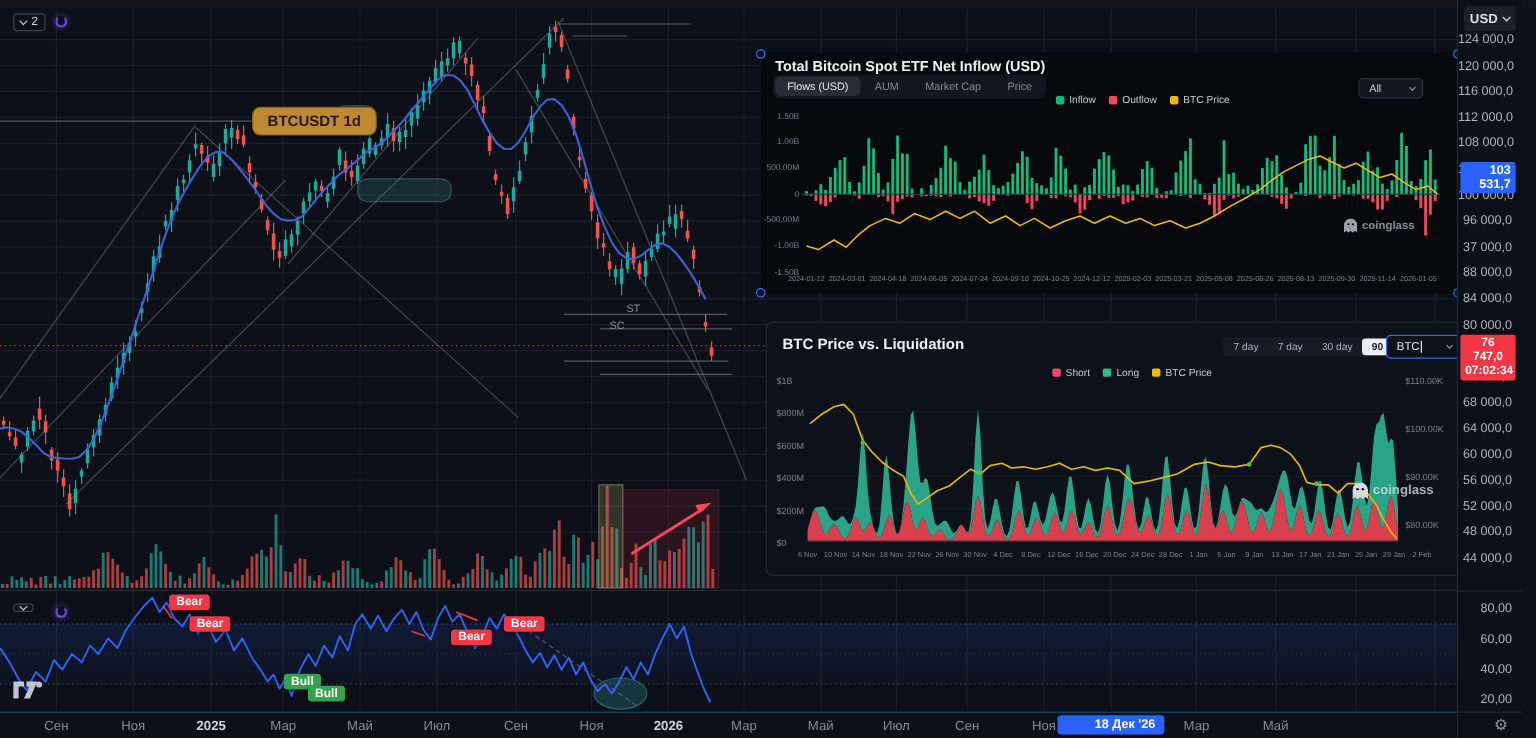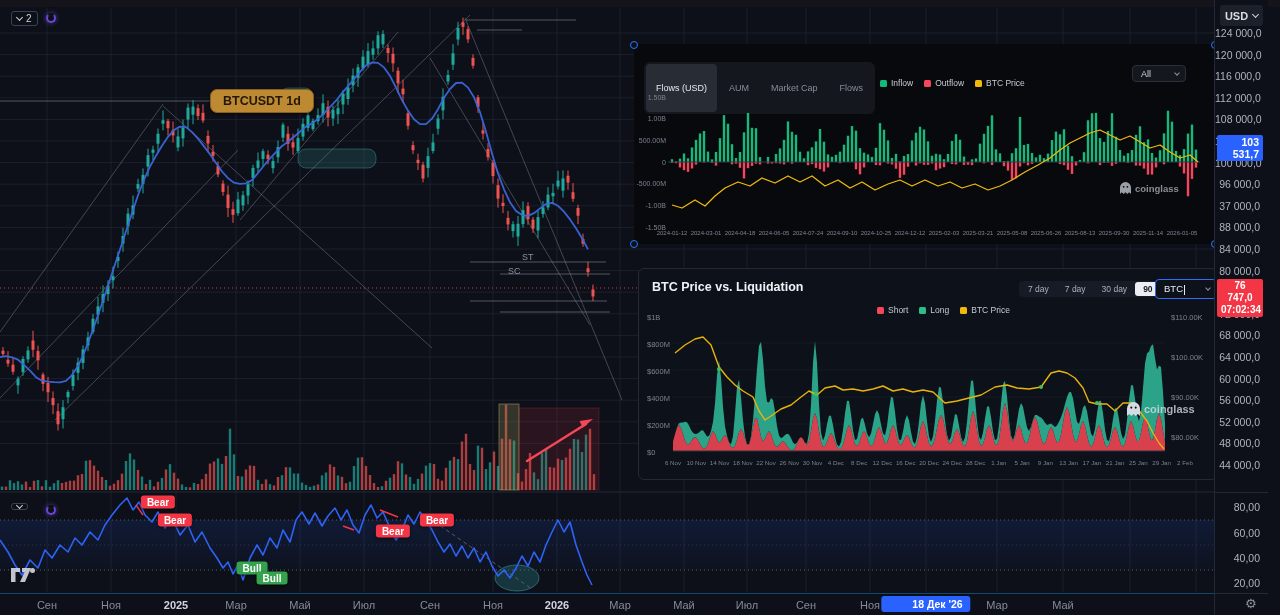--- a/index.html
+++ b/index.html
@@ -39,21 +39,21 @@
   .panel-title{position:absolute;color:#eef1f5;font-weight:bold;}
   #etf-title{left:12px;top:4px;font-size:12px;}
   #liq-title{left:13px;top:11px;font-size:12.5px;}
   .panel-svg{position:absolute;left:0;top:0;}
   .tick{position:absolute;color:#7b8290;white-space:nowrap;}
   .legend{position:absolute;display:flex;gap:11px;align-items:center;}
   .leg-item{display:flex;gap:4px;align-items:center;font-size:8.5px;color:#c6cbd3;}
   .leg-sq{width:7px;height:7px;border-radius:1.5px;}
   .watermark{position:absolute;display:flex;gap:4px;align-items:center;font-weight:bold;}
   #etf-tabs{position:absolute;left:10px;top:18px;display:flex;gap:2px;background:#14171d;border-radius:6px;padding:2px;}
-  .etf-tab{font-size:9px;color:#868d99;padding:19px 10px;border-radius:4px;white-space:nowrap;}
+  .etf-tab{font-size:9px;color:#868d99;padding:3px 10px;border-radius:4px;white-space:nowrap;}
   .etf-tab.active{background:#272c35;color:#e6e9ee;}
   .select-box{position:absolute;display:flex;align-items:center;justify-content:space-between;
     background:#14171d;border:1px solid #2a2f3a;border-radius:4px;color:#cfd3da;font-size:9px;padding:2px 6px 2px 8px;}
   #etf-select{left:498px;top:21px;width:54px;height:17px;}
   .sel-caret{width:4px;height:4px;border-right:1.2px solid #8b93a0;border-bottom:1.2px solid #8b93a0;transform:rotate(45deg);margin-top:-2px;}
   #liq-buttons{position:absolute;left:380px;top:12px;display:flex;align-items:center;background:#161b26;border-radius:4px;padding:1px;}
   .liq-btn{font-size:8.5px;color:#aab1bd;padding:2px 8px;border-radius:3px;white-space:nowrap;}
   .liq-btn.active{background:#eceef2;color:#12161f;font-weight:bold;}
   #liq-coin{left:516px;top:10px;width:62px;height:20px;background:#0d1119;border:1px solid #2f6df6;color:#e8ecf1;font-size:9.5px;}
   .text-cursor{display:inline-block;width:1px;height:10px;background:#e8ecf1;margin-left:1px;vertical-align:middle;}
@@ -582,25 +582,26 @@
   <div id="rsi-markers">
       <div class="marker-pill pill-bear" style="left: 134px; top: 502px;">Bear</div>
       <div class="marker-pill pill-bear" style="left: 151px; top: 520px;">Bear</div>
       <div class="marker-pill pill-bull" style="left: 228px; top: 568px;">Bull</div>
       <div class="marker-pill pill-bull" style="left: 248px; top: 578px;">Bull</div>
       <div class="marker-pill pill-bear" style="left: 369px; top: 531px;">Bear</div>
       <div class="marker-pill pill-bear" style="left: 413px; top: 520px;">Bear</div>
     </div>
 
   <div class="panel" id="etf-panel">
+    <div class="panel-title" id="etf-title">Total Bitcoin Spot ETF Net Inflow (USD)</div>
     <div id="etf-tabs">
         <div class="etf-tab active">Flows (USD)</div>
         <div class="etf-tab">AUM</div>
         <div class="etf-tab">Market Cap</div>
-        <div class="etf-tab">Flows</div>
+        <div class="etf-tab">Price</div>
       </div>
     <div class="select-box" id="etf-select">
       <span>All</span>
       <span class="sel-caret"></span>
     </div>
     <div class="legend" id="etf-legend" style="left:246px;top:34px;">
         <div class="leg-item">
           <div class="leg-sq" style="background: rgb(22, 185, 121);"></div>
           <span>Inflow</span>
         </div>

